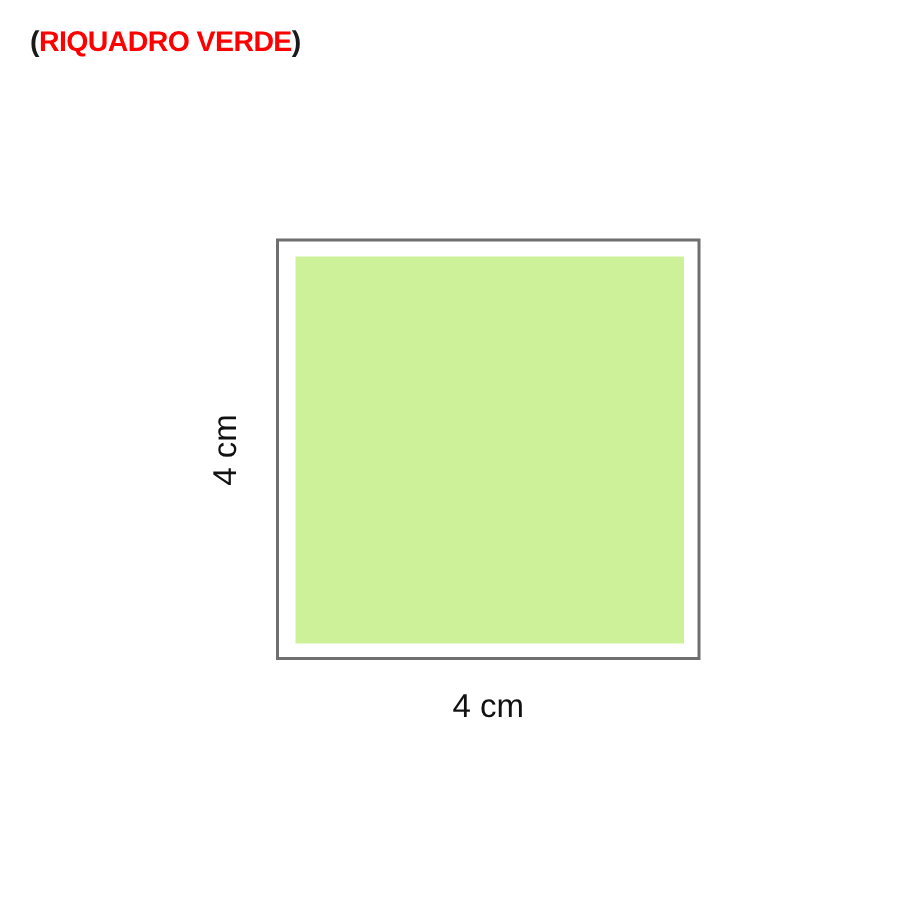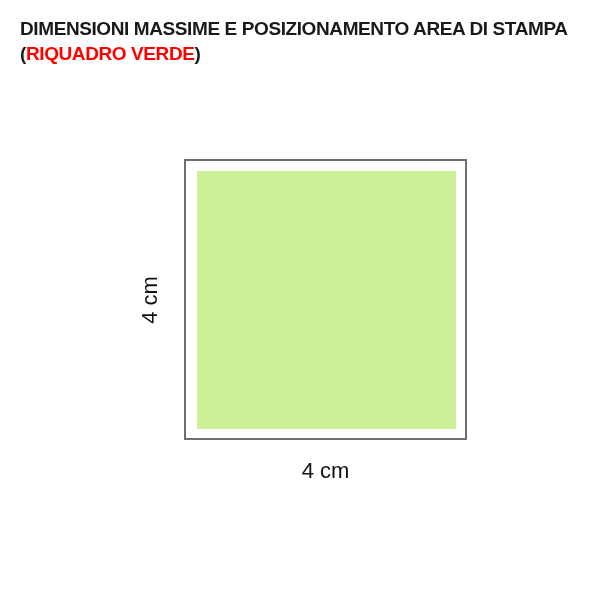--- a/index.html
+++ b/index.html
@@ -67,21 +67,20 @@
     left: 184px;
     top: 458px;
     width: 283px;
     text-align: center;
   }
 </style>
 </head>
 <body>
 
 <div class="title">
-  <div>DIMENSIONI MASSIME E POSIZIONAMENTO AREA DI STAMPA</div>
   <div><span>(</span><span class="highlight">RIQUADRO VERDE</span><span>)</span></div>
 </div>
 
 <div class="outer-box">
   <div class="green-box"></div>
 </div>
 
 <div class="dim-label label-left">4 cm</div>
 
 <div class="dim-label label-bottom">4 cm</div>

